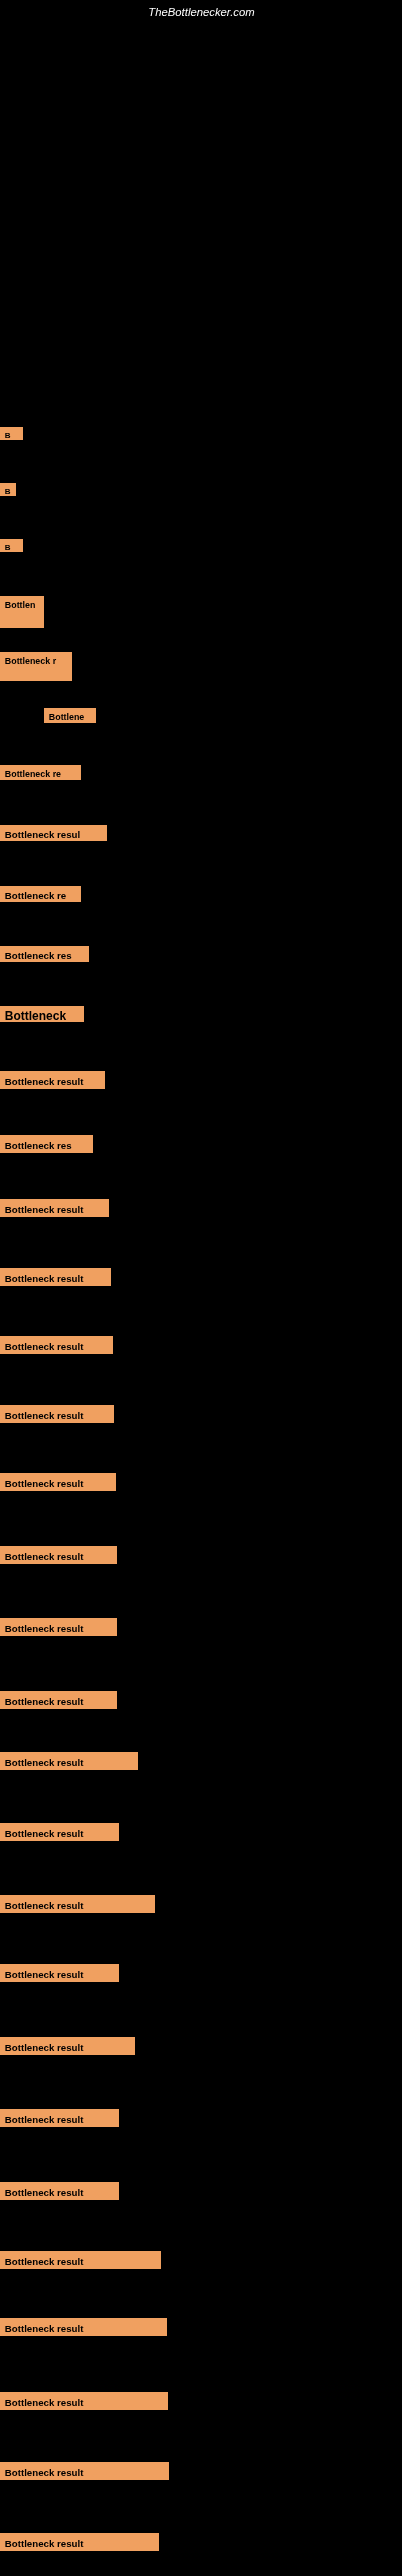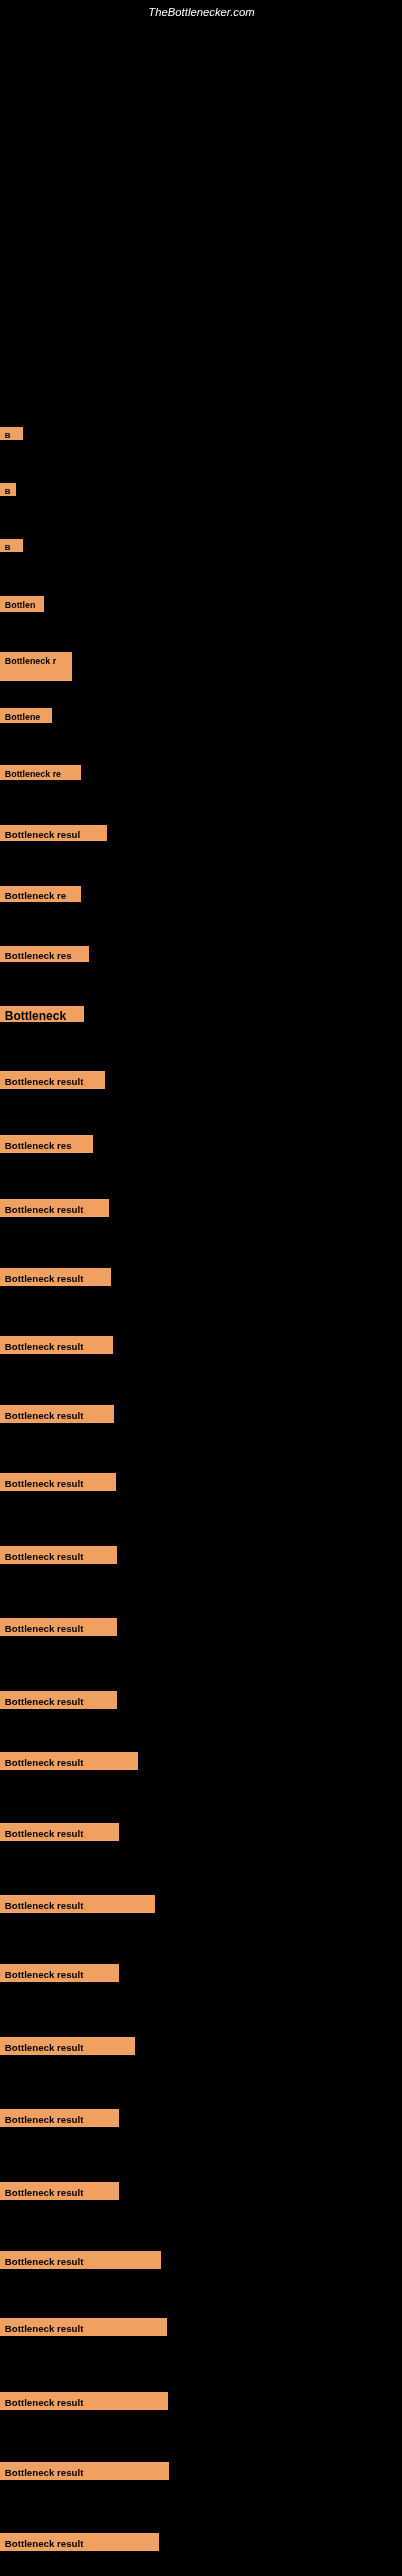--- a/index.html
+++ b/index.html
@@ -43,23 +43,23 @@
   </style>
 </head>
 <body>
 
 <span class="site-title">TheBottlenecker.com</span>
 
 <div id="labels-container">
     <div class="bottleneck-label" style="top: 427px; width: 22.5px; height: 13px; line-height: 13px; font-size: 8px;">B</div>
     <div class="bottleneck-label" style="top: 483px; width: 16px; height: 13px; line-height: 13px; font-size: 8px;">B</div>
     <div class="bottleneck-label" style="top: 539px; width: 22.5px; height: 13px; line-height: 13px; font-size: 8px;">B</div>
-    <div class="bottleneck-label" style="top: 596px; width: 44px; height: 16px; line-height: 14.5px; font-size: 8.9px;">Bottlen</div>
+    <div class="bottleneck-label" style="top: 596px; width: 44px; height: 32px; line-height: 14.5px; font-size: 8.9px;">Bottlen</div>
     <div class="bottleneck-label" style="top: 652px; width: 72px; height: 29px; line-height: 14.5px; font-size: 8.9px;">Bottleneck r</div>
-    <div class="bottleneck-label" style="top: 708px; width: 52px; height: 14.5px; line-height: 14.5px; font-size: 8.9px;">Bottlene</div>
+    <div class="bottleneck-label" style="top: 708px; width: 52px; height: 14.5px; line-height: 14.5px; font-size: 8.9px; margin-left: 44px;">Bottlene</div>
     <div class="bottleneck-label" style="top: 765px; width: 81px; height: 14.5px; line-height: 14.5px; font-size: 8.9px;">Bottleneck re</div>
     <div class="bottleneck-label" style="top: 825px; width: 107px; height: 16px; line-height: 16px; font-size: 9.7px;">Bottleneck resul</div>
     <div class="bottleneck-label" style="top: 886px; width: 81px; height: 16px; line-height: 16px; font-size: 9.7px;">Bottleneck re</div>
     <div class="bottleneck-label" style="top: 946px; width: 89px; height: 16px; line-height: 16px; font-size: 9.7px;">Bottleneck res</div>
     <div class="bottleneck-label" style="top: 1006px; width: 84px; height: 16px; line-height: 16px; font-size: 12px;">Bottleneck</div>
     <div class="bottleneck-label" style="top: 1071px; width: 105px; height: 17.7px; line-height: 17.7px; font-size: 9.7px;">Bottleneck result</div>
     <div class="bottleneck-label" style="top: 1135px; width: 93px; height: 17.7px; line-height: 17.7px; font-size: 9.7px;">Bottleneck res</div>
     <div class="bottleneck-label" style="top: 1199px; width: 109px; height: 17.7px; line-height: 17.7px; font-size: 9.7px;">Bottleneck result</div>
     <div class="bottleneck-label" style="top: 1268px; width: 111px; height: 17.7px; line-height: 17.7px; font-size: 9.7px;">Bottleneck result</div>
     <div class="bottleneck-label" style="top: 1336px; width: 113px; height: 17.7px; line-height: 17.7px; font-size: 9.7px;">Bottleneck result</div>

